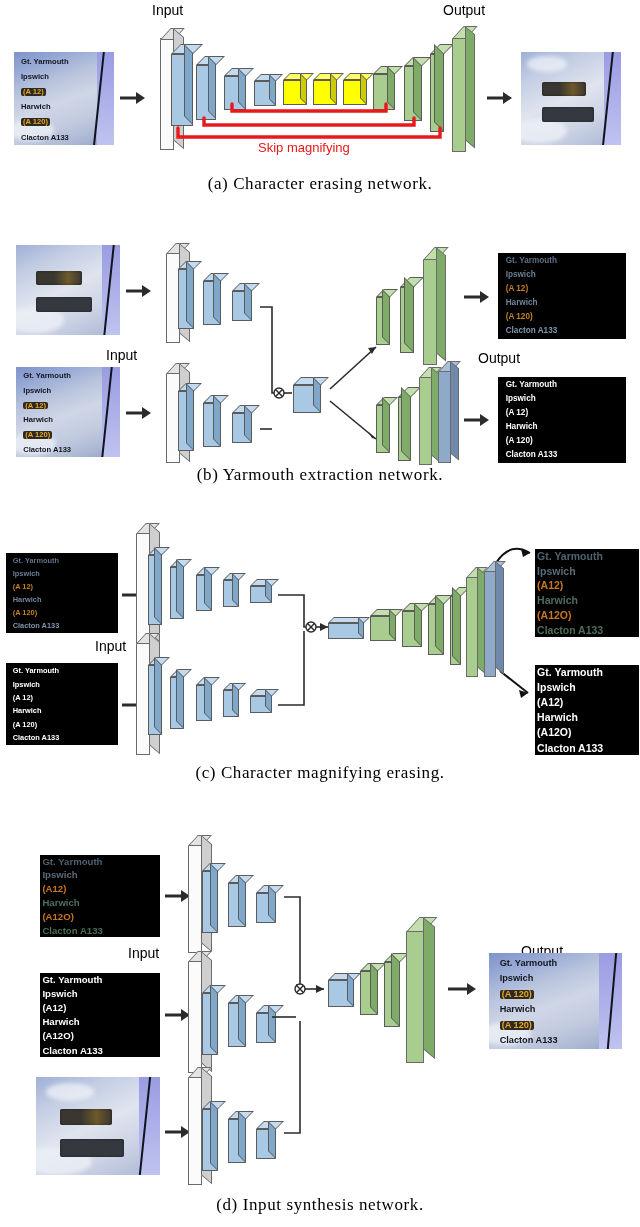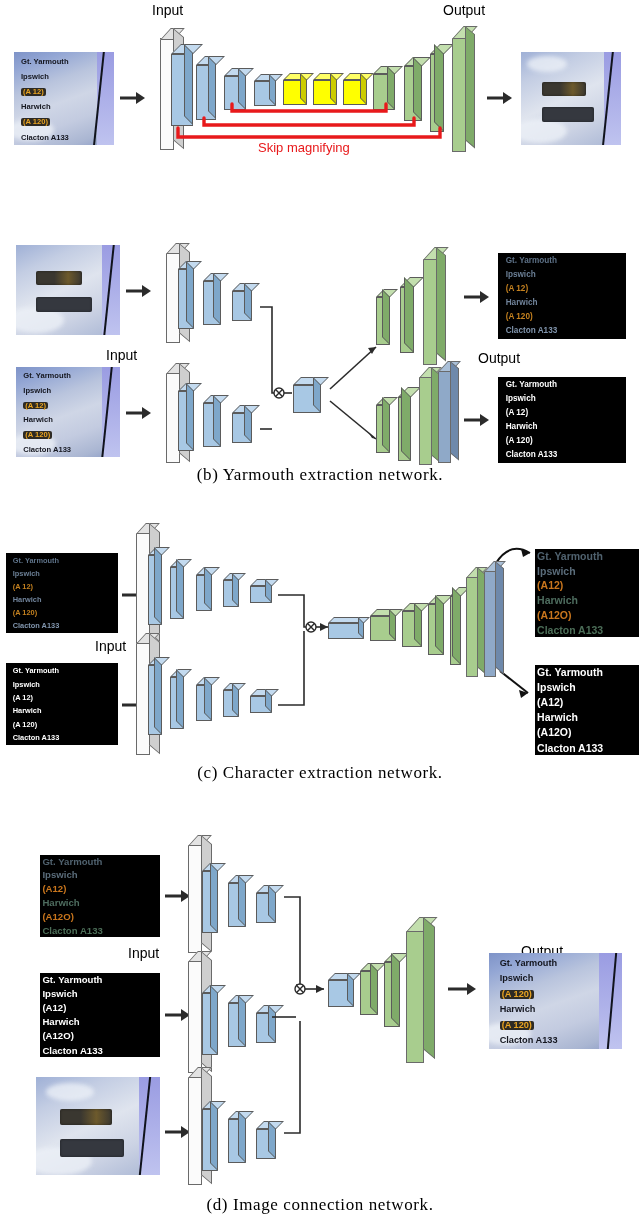--- a/index.html
+++ b/index.html
@@ -177,20 +177,21 @@
     <div class="thumb" style="left:521px;top:52px;width:100px;height:93px;">
       <div class="sign blank"></div>
       <div class="sky"></div>
       <div class="edge" style="right:12px;transform:rotate(6deg);"></div>
       <div class="cloud" style="left:-8px;bottom:2px;width:54px;height:24px;"></div>
       <div class="cloud" style="left:6px;top:4px;width:40px;height:16px;"></div>
       <div class="erasebox amber" style="left:21px;top:30px;width:44px;height:14px;"></div>
       <div class="erasebox" style="left:21px;top:55px;width:52px;height:15px;"></div>
     </div>
   </div>
+  <div class="caption" style="top:174px;">(a) Character erasing network.</div>
 </div>
 
 <div class="panel" style="top:225px;height:265px;">
   <div class="stage" style="height:235px;">
 
     <div class="thumb" style="left:16px;top:20px;width:104px;height:90px;">
       <div class="sign blank"></div>
       <div class="sky"></div>
       <div class="edge" style="right:10px;transform:rotate(6deg);"></div>
       <div class="cloud" style="left:-8px;bottom:2px;width:56px;height:26px;"></div>
@@ -525,21 +526,21 @@
       <div class="masktxt" style="font-size:10.5px;color:#fff;">
         <div>Gt. Yarmouth</div>
         <div>Ipswich</div>
         <div>(A12)</div>
         <div>Harwich</div>
         <div>(A12O)</div>
         <div>Clacton A133</div>
       </div>
     </div>
   </div>
-  <div class="caption" style="top:258px;">(c) Character extraction network.</div>
+  <div class="caption" style="top:258px;">(c) Character magnifying erasing.</div>
 </div>
 
 <div class="panel" style="top:805px;height:422px;">
   <div class="stage" style="height:385px;">
 
     <div class="mask big" style="left:40px;top:50px;width:120px;height:82px;">
       <div class="masktxt" style="font-size:9.6px;">
         <div style="color:#50626f;">Gt. Yarmouth</div>
         <div style="color:#5a6c7a;">Ipswich</div>
         <div style="color:#c9761d;">(A12)</div>
@@ -696,14 +697,14 @@
       <div class="signtxt" style="font-size:9.2px;left:8%;">
         <div>Gt. Yarmouth</div>
         <div>Ipswich</div>
         <div><span class="hl">(A 120)</span></div>
         <div>Harwich</div>
         <div><span class="hl">(A 120)</span></div>
         <div>Clacton A133</div>
       </div>
     </div>
   </div>
-  <div class="caption" style="top:390px;">(d) Image connection network.</div>
+  <div class="caption" style="top:390px;">(d) Input synthesis network.</div>
 </div>
 
 </body></html>

